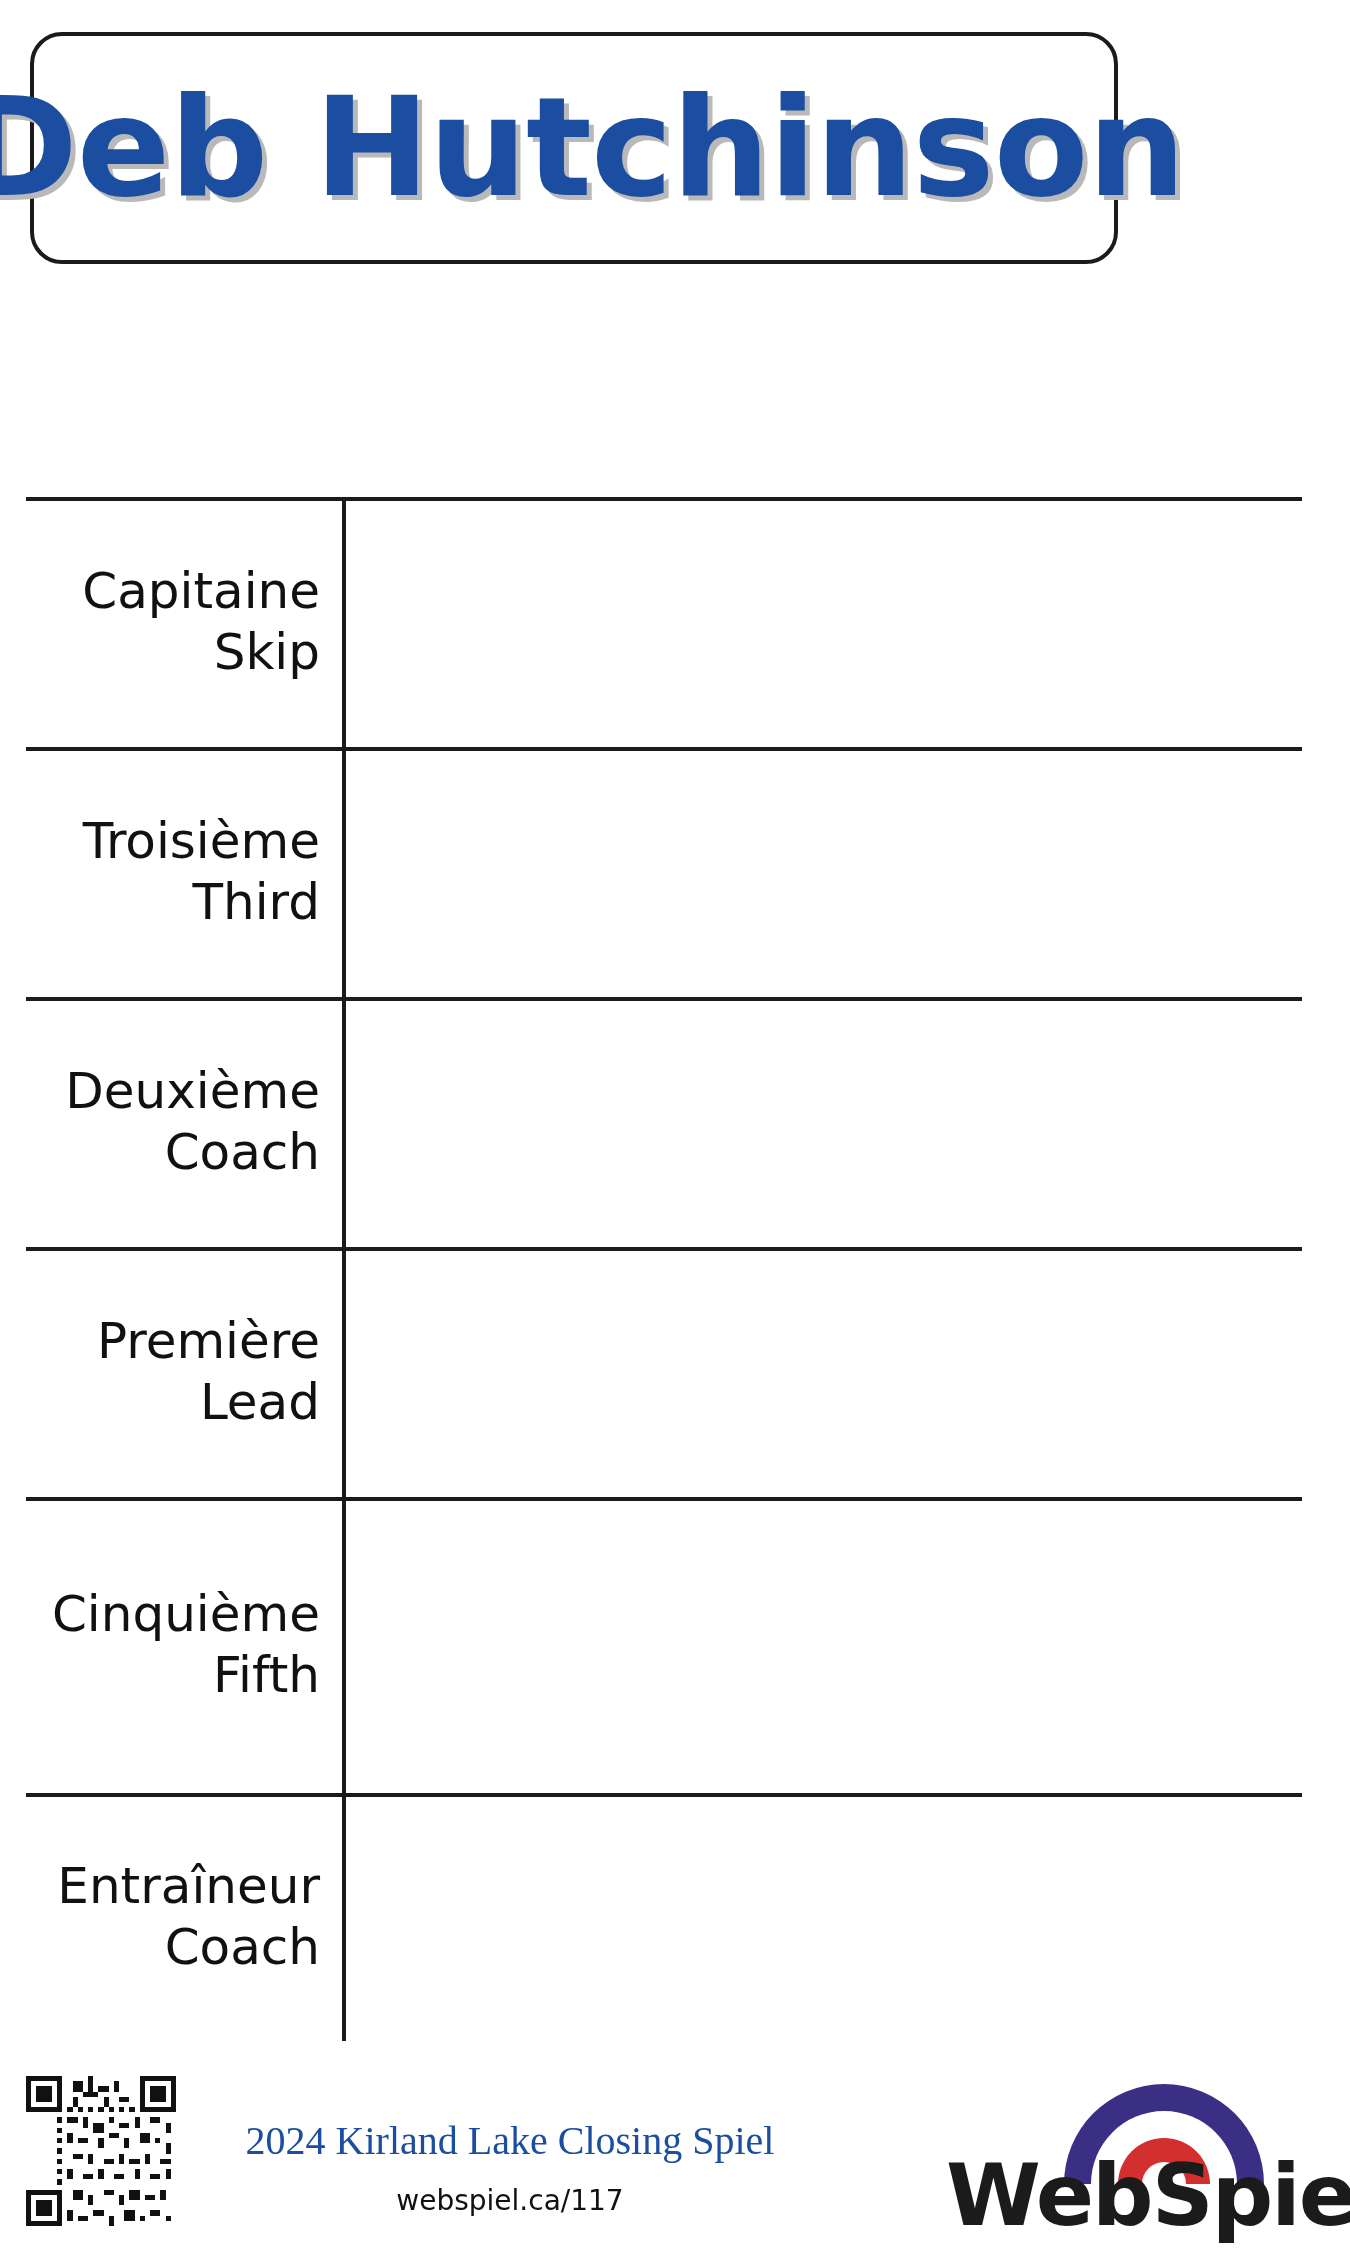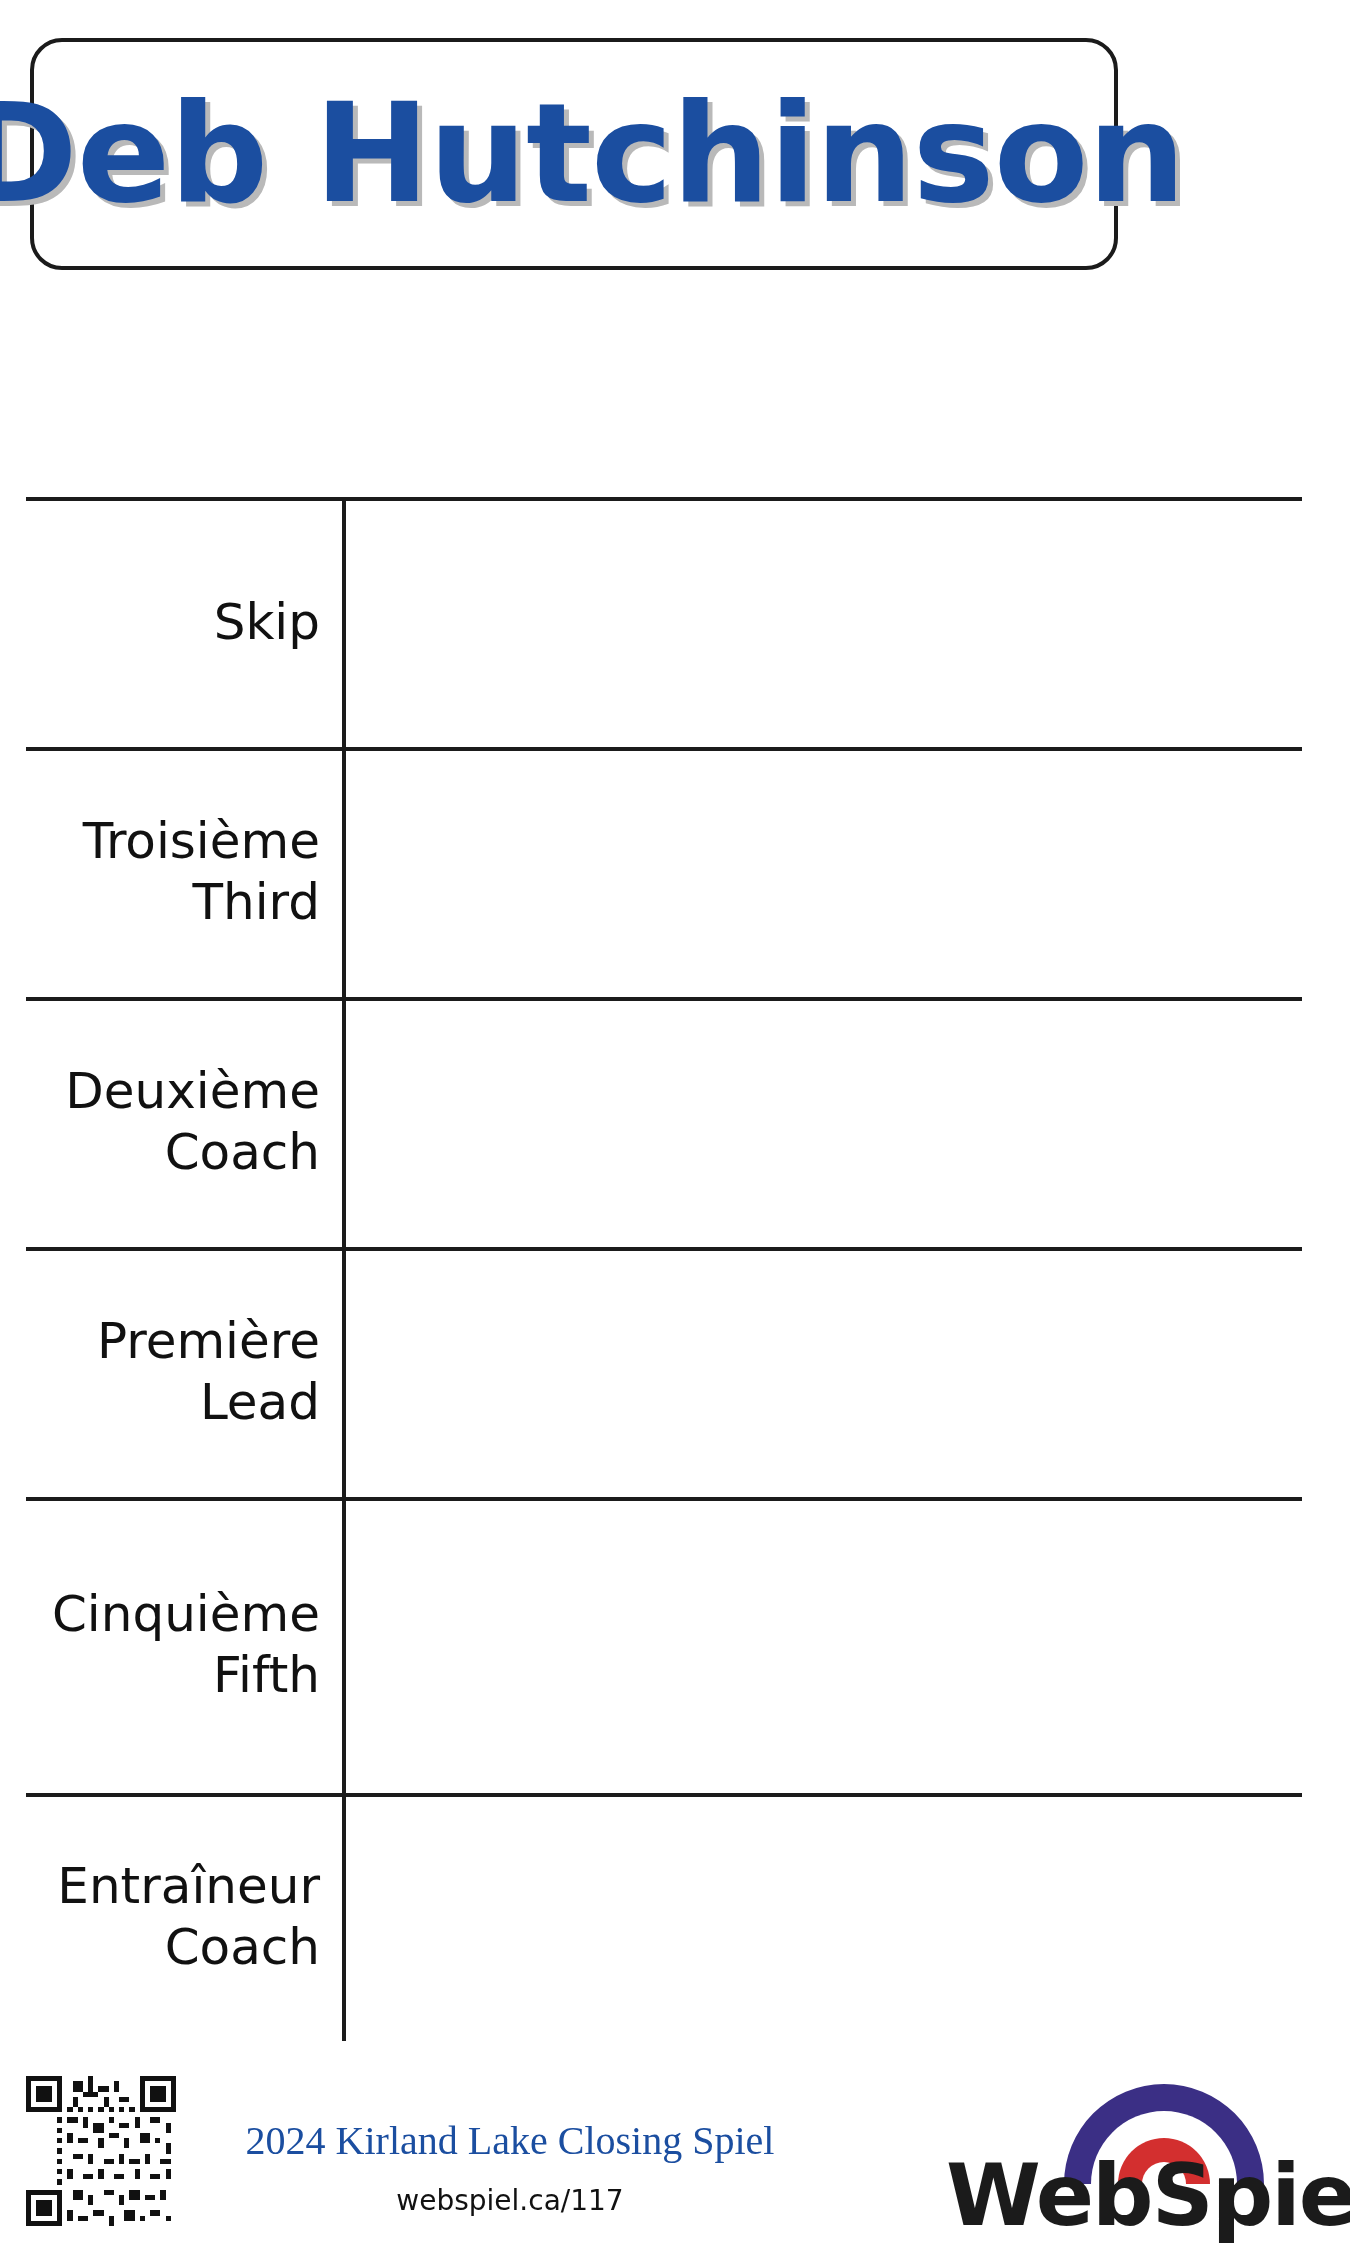--- a/index.html
+++ b/index.html
@@ -12,21 +12,21 @@
     height: 2250px;
     position: relative;
     font-family: "DejaVu Sans", sans-serif;
     overflow: hidden;
   }
 
   
   .name-banner {
     position: absolute;
     left: 30px;
-    top: 38px;
+    top: 32px;
     width: 1088px;
     height: 232px;
     border: 4px solid #1b1b1b;
     border-radius: 32px;
     box-sizing: border-box;
     display: flex;
     align-items: center;
     justify-content: center;
     background: #ffffff;
   }
@@ -159,20 +159,21 @@
 <body>
 
 <div class="name-banner">
   <div class="team-name">Deb Hutchinson</div>
 </div>
 
 <div class="positions">
 
   <div class="pos-row h-250">
     <div class="pos-label">
+      <span class="fr">Capitaine</span>
       <span class="en">Skip</span>
     </div>
     <div class="pos-value"></div>
   </div>
 
   <div class="pos-row h-250">
     <div class="pos-label">
       <span class="fr">Troisième</span>
       <span class="en">Third</span>
     </div>

